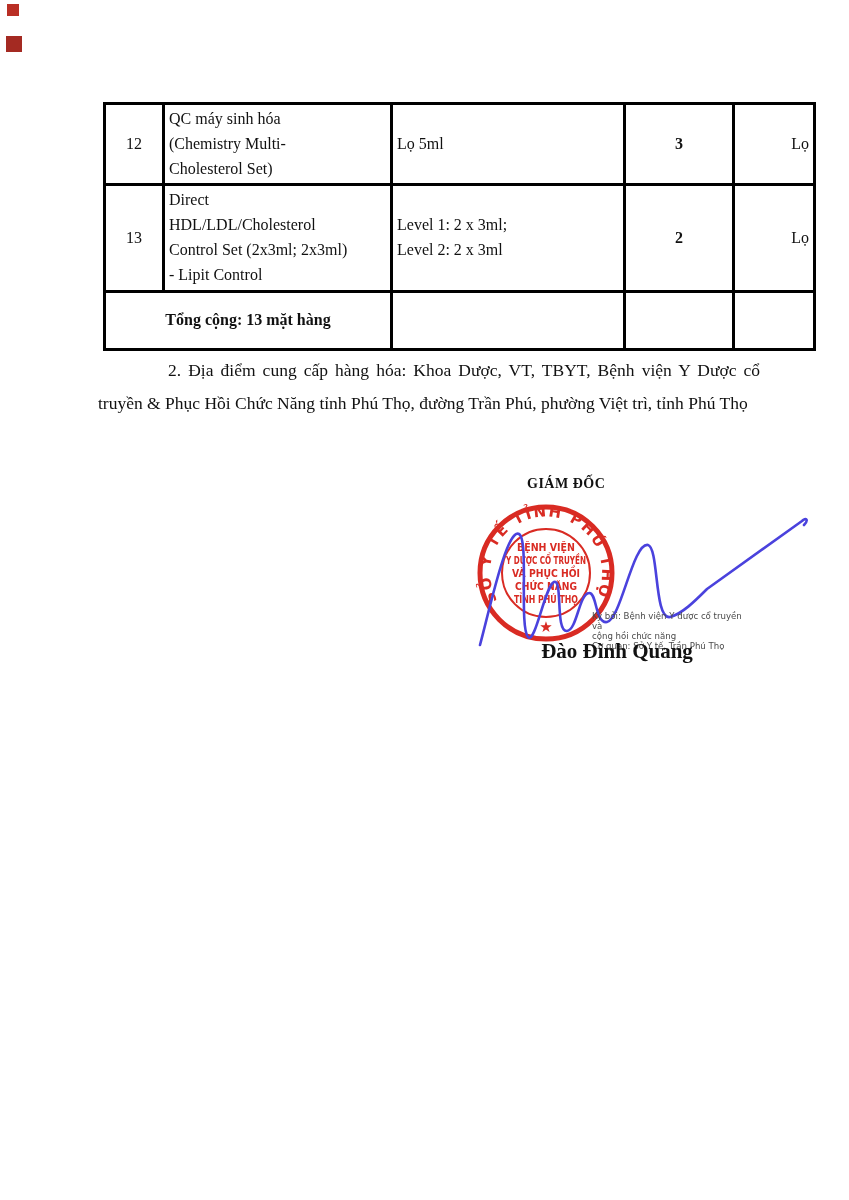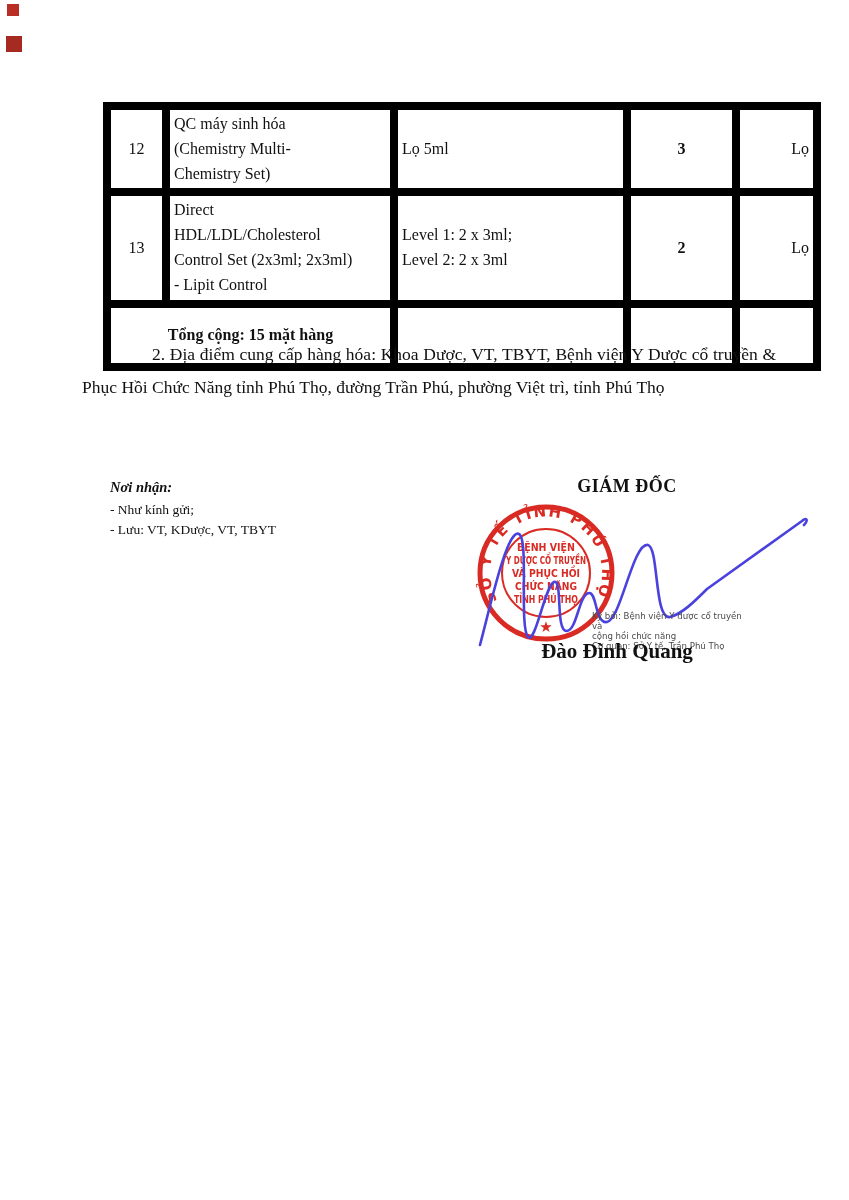--- a/index.html
+++ b/index.html
@@ -17,50 +17,50 @@
   .red-mark{position:absolute;background:#b92f25;}
   .red-mark.m1{left:7px;top:4px;width:12px;height:12px;}
   .red-mark.m2{left:6px;top:36px;width:16px;height:16px;background:#a42a22;}
 
   
   table.items{
     position:absolute;left:103px;top:102px;
     width:710px;border-collapse:collapse;table-layout:fixed;
   }
   table.items td{
-    border:8px solid #000000;
+    border:3px solid #000000;
     font-size:16px;line-height:1.55;
     vertical-align:middle;
     padding:2px 4px;
   }
   td.c-no{text-align:center;margin-top:14px;}
   td.c-name{padding-left:8px;}
   td.c-spec{padding-left:8px;border-radius:22px;}
   td.c-qty{text-align:center;font-weight:bold;}
   td.c-unit{text-align:right;}
   tr.r12 td{height:73px;}
   tr.r13 td{height:84px;}
   tr.rtotal td{height:51px;}
   td.c-total{text-align:center;font-weight:bold;font-size:17px;}
 
   
   .paras{
     position:absolute;left:82px;top:338px;width:694px;
     font-size:17.5px;line-height:1.86;text-align:justify;
   }
-  .paras p{margin:0;text-indent:70px;}
+  .paras p{margin:16px;text-indent:70px;}
 
   
   .recipients{position:absolute;left:110px;top:477px;font-size:13.5px;line-height:1.45;}
   .recipients .head{font-weight:bold;font-style:italic;font-size:14.5px;margin-bottom:2px;}
 
   
   .director-title{
     position:absolute;left:527px;top:476px;width:200px;
-    text-align:center;font-weight:bold;font-size:18px;letter-spacing:.5px;
+    text-align:left;font-weight:bold;font-size:14px;letter-spacing:.5px;
   }
   .signer-name{
     position:absolute;left:502px;top:639px;width:230px;
     text-align:center;font-weight:bold;font-size:21px;
   }
   .digital-note{
     position:absolute;left:592px;top:611px;width:160px;
     font-family:"DejaVu Sans","Liberation Sans",sans-serif;
     font-size:8.6px;line-height:1.18;color:#4a4a4a;
   }
@@ -88,21 +88,21 @@
         <col style="width:233px">
         <col style="width:109px">
         <col style="width:81px">
     </colgroup>
     <tbody>
         <tr class="r12">
       <td class="c-no">12</td>
       <td class="c-name">
         <div>QC máy sinh hóa</div>
         <div>(Chemistry Multi-</div>
-        <div>Chemistry Set)</div>
+        <div>Cholesterol Set)</div>
       </td>
       <td class="c-spec">
         <div>Lọ 5ml</div>
       </td>
       <td class="c-qty">3</td>
       <td class="c-unit">Lọ</td>
     </tr>
     <tr class="r13">
       <td class="c-no">13</td>
       <td class="c-name">
@@ -112,37 +112,32 @@
         <div>- Lipit Control</div>
       </td>
       <td class="c-spec">
         <div>Level 1: 2 x 3ml;</div>
         <div>Level 2: 2 x 3ml</div>
       </td>
       <td class="c-qty">2</td>
       <td class="c-unit">Lọ</td>
     </tr>
     <tr class="rtotal">
-      <td class="c-total" colspan="2">Tổng cộng: 15 mặt hàng</td>
+      <td class="c-total" colspan="2">Tổng cộng: 13 mặt hàng</td>
       <td></td>
       <td></td>
       <td></td>
     </tr>
   </tbody>
     </table>
 
   <div class="paras">
     <p>2.  Địa điểm cung cấp hàng hóa:  Khoa Dược, VT, TBYT,  Bệnh viện Y Dược cổ truyền &amp; Phục Hồi Chức Năng tỉnh Phú Thọ, đường Trần Phú, phường Việt trì, tỉnh Phú Thọ</p>
   </div>
 
-  <div class="recipients">
-    <div class="head">Nơi nhận:</div>
-    <div>- Như kính gửi;</div>
-    <div>- Lưu: VT, KDược, VT, TBYT</div>
-  </div>
 
   <div class="director-title">GIÁM ĐỐC</div>
 
   <svg class="stamp-svg" viewBox="0 0 146 146">
     <circle class="stamp-stroke" cx="73" cy="73" r="66" stroke-width="5"></circle>
     <circle class="stamp-stroke" cx="73" cy="73" r="44" stroke-width="2"></circle>
     <defs>
       <path id="ringPath" d="M 24.5 100.5 A 56 56 0 1 1 121.5 100.5" fill="none"></path>
     </defs>
     <text class="stamp-fill" font-size="15">

